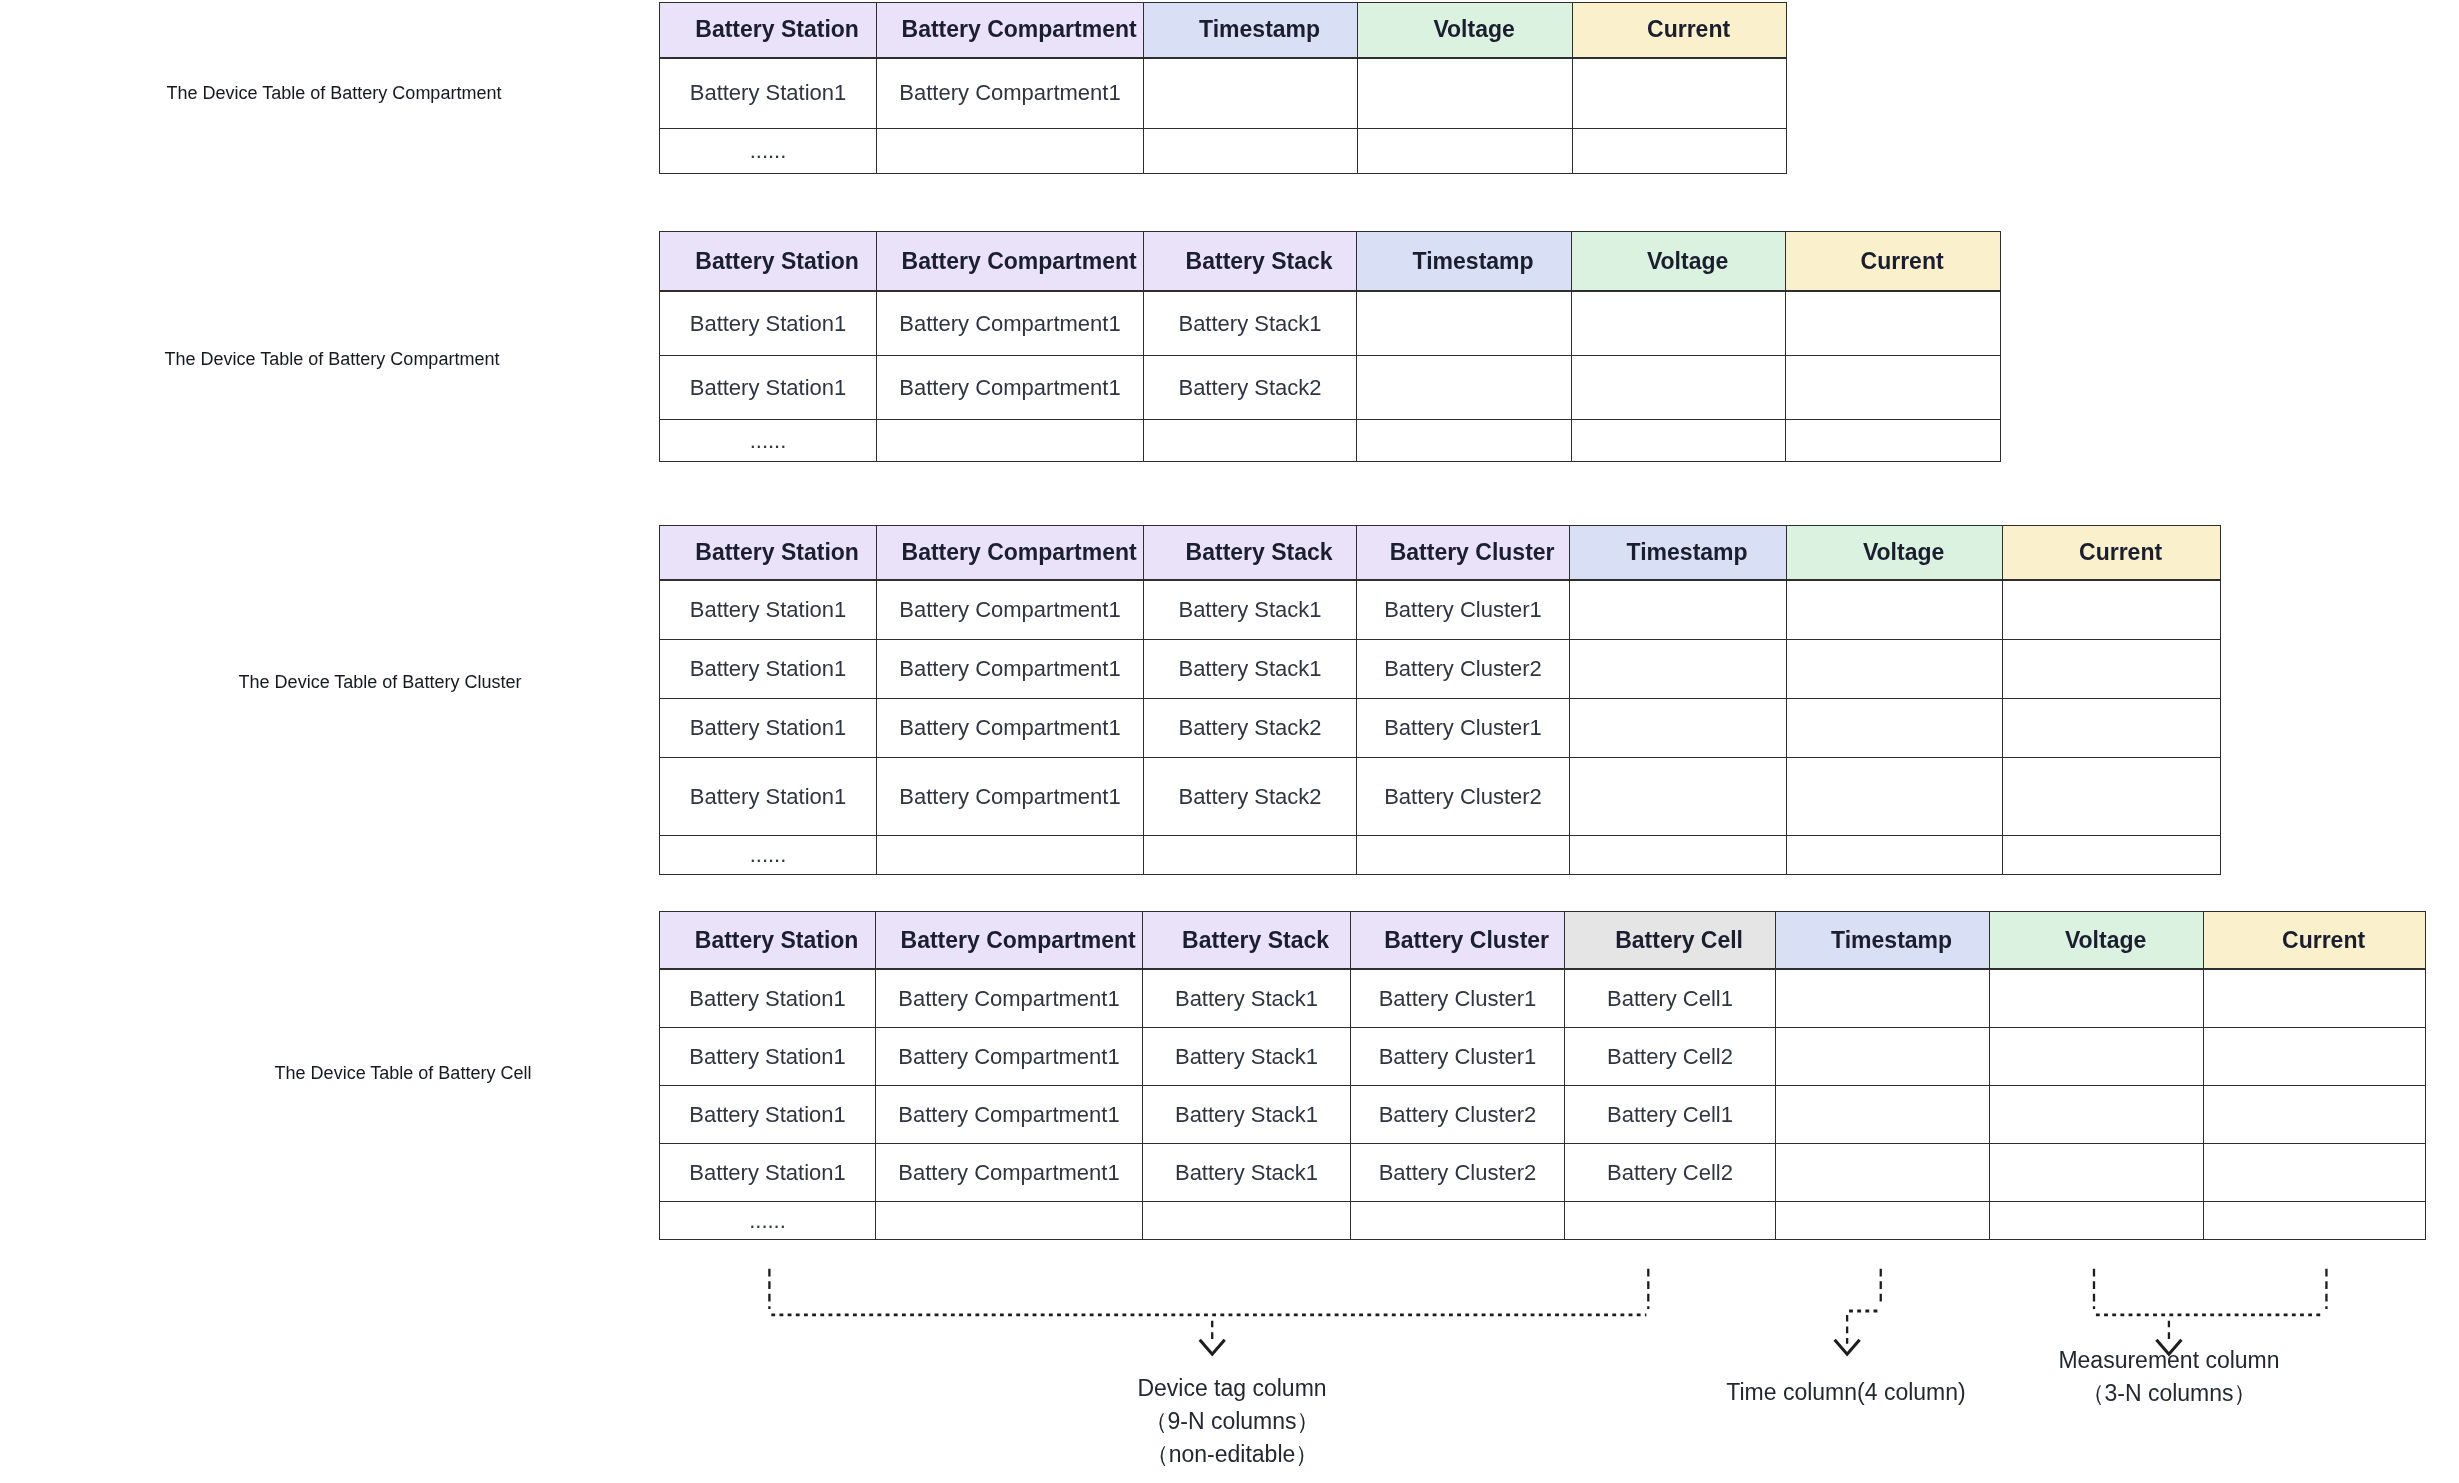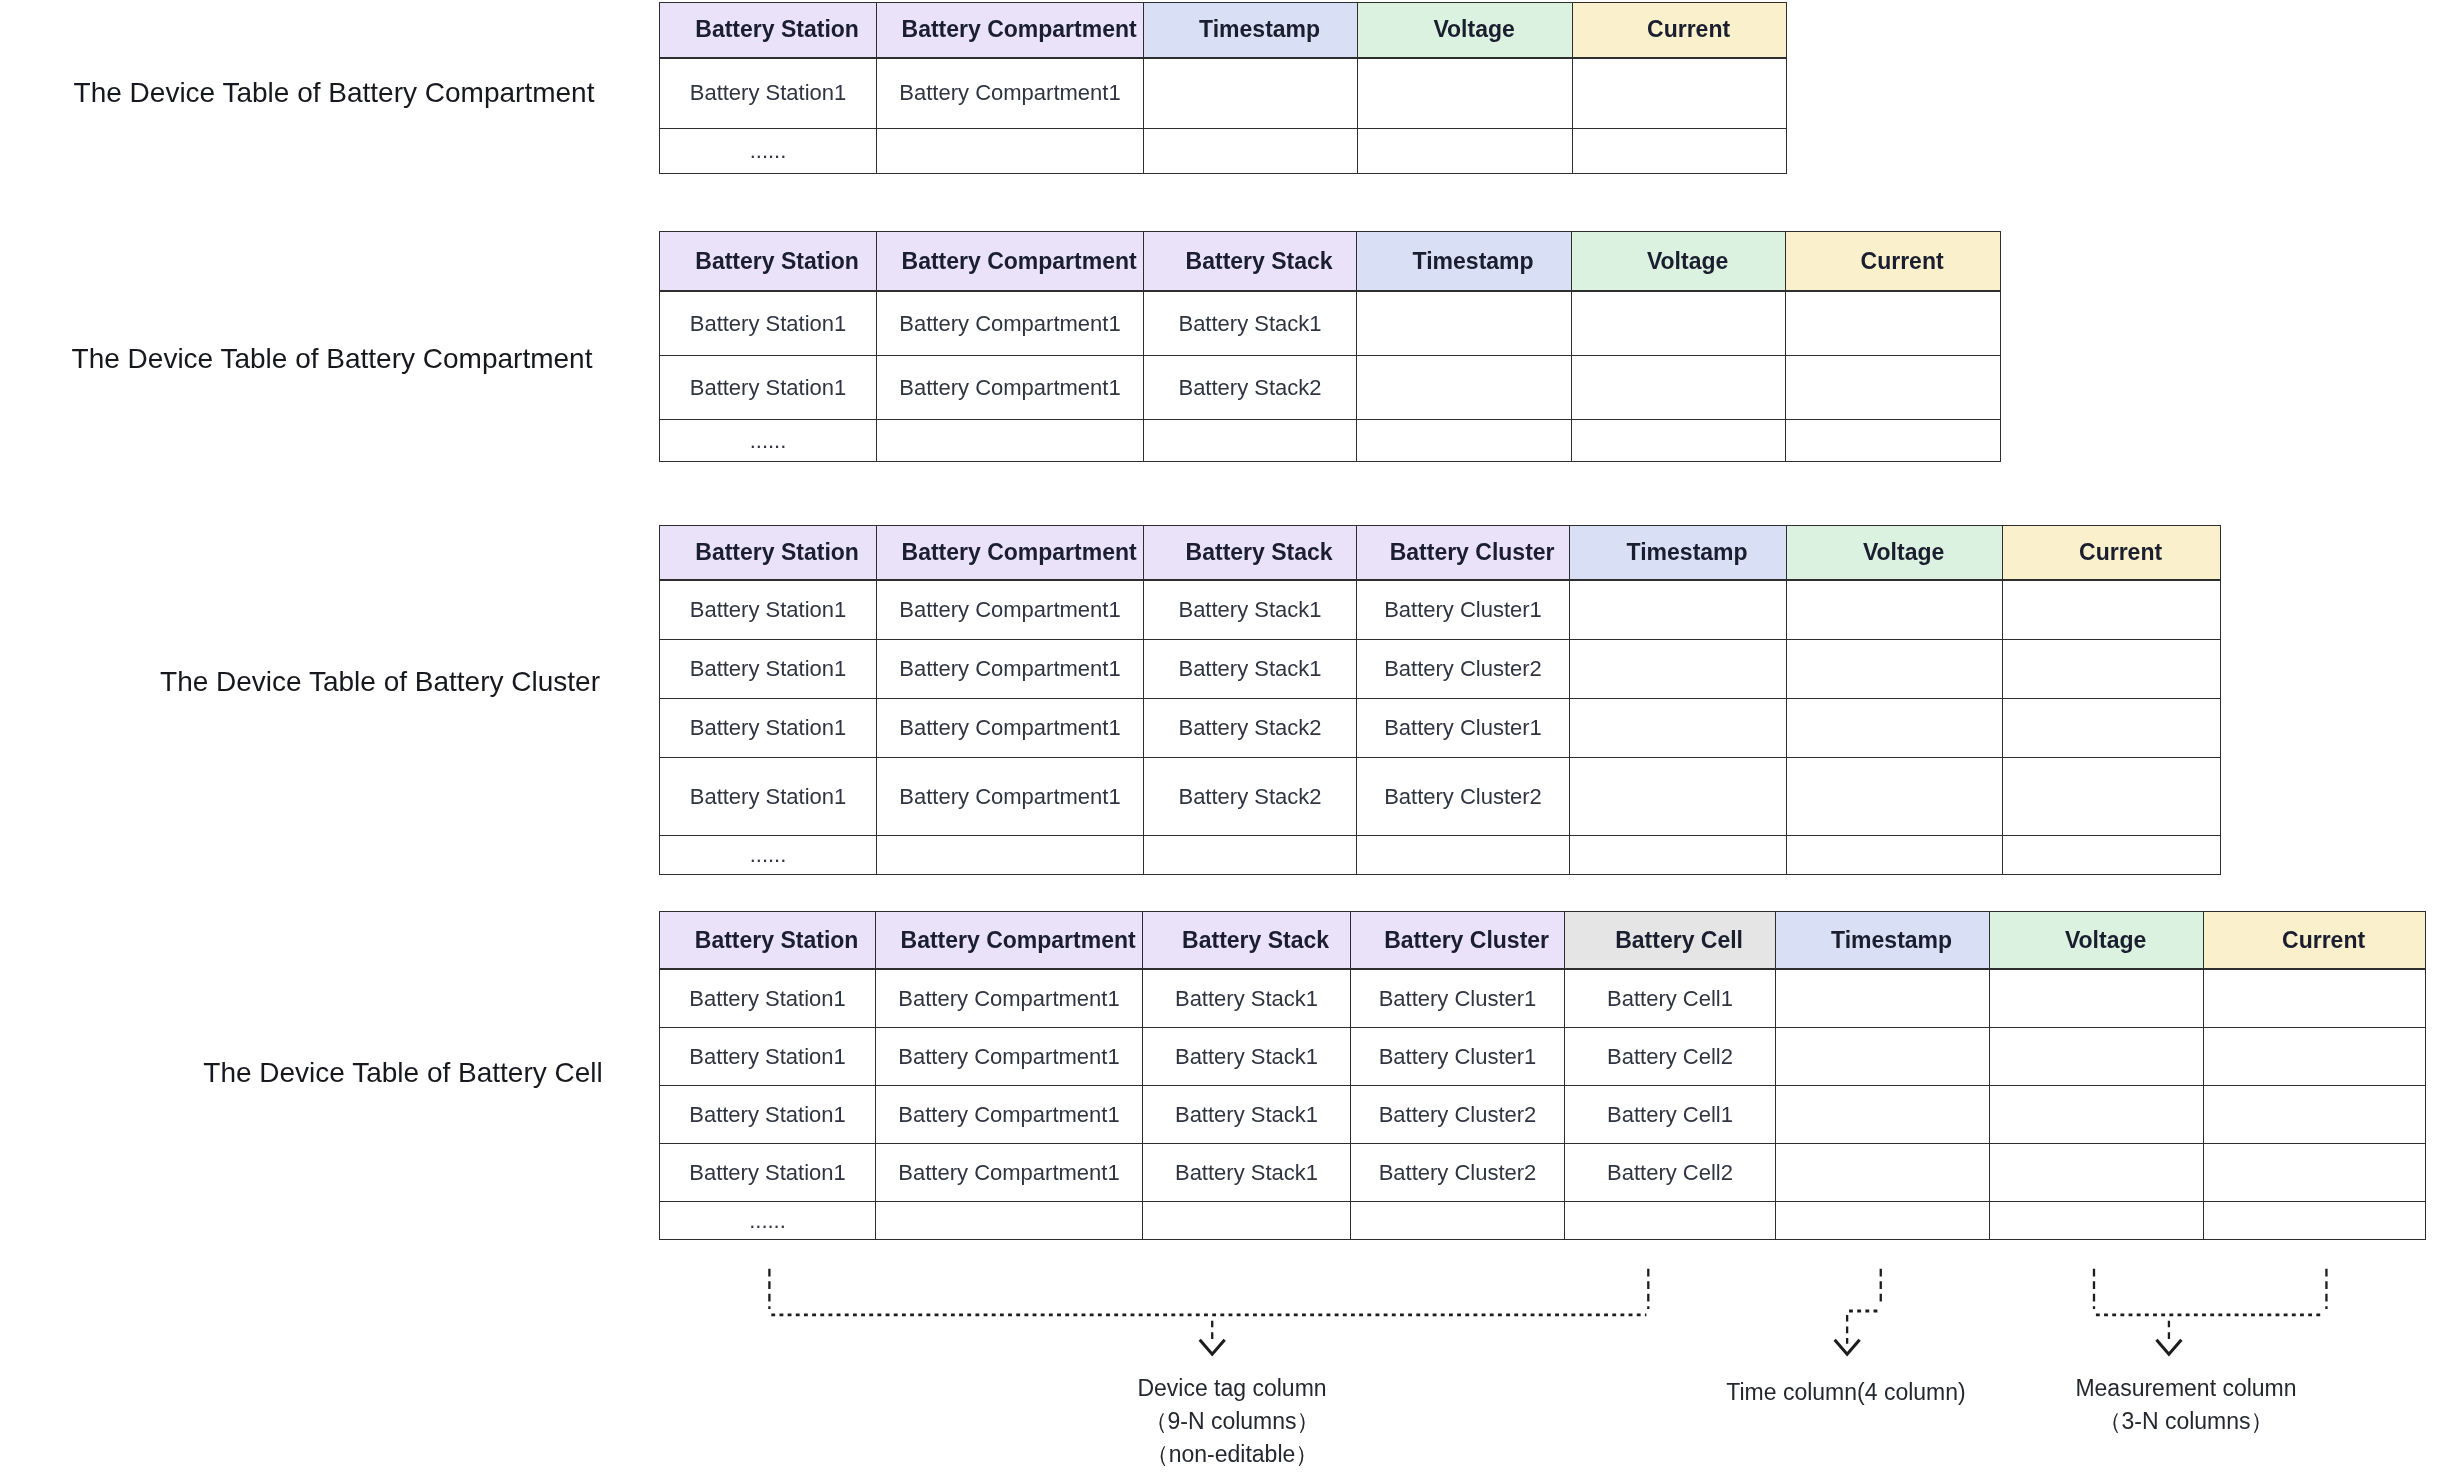--- a/index.html
+++ b/index.html
@@ -8,21 +8,21 @@
     width: 2459px;
     height: 1483px;
     background: #ffffff;
     font-family: "Liberation Sans", "DejaVu Sans", sans-serif;
     overflow: hidden;
   }
 
   .tbl-title {
     position: absolute;
     transform: translate(-50%, -50%);
-    font-size: 28px;
+    font-size: 18px;
     color: #16181d;
     white-space: nowrap;
   }
 
   table.tbl {
     position: absolute;
     border-collapse: collapse;
     table-layout: fixed;
     background: #ffffff;
   }
@@ -350,19 +350,19 @@
   </svg>
 
   <div class="ann-label" style="left:1232px; top:1372px;">
     <div>Device tag column</div>
     <div>（9-N columns）</div>
     <div>（non-editable）</div>
   </div>
 
   <div class="ann-label" style="left:1846px; top:1376px;">Time column(4 column)</div>
 
-  <div class="ann-label" style="left:2169px; top:1372px;margin-left:17px;">
+  <div class="ann-label" style="left:2169px; top:1344px;">
     <div>Measurement column</div>
     <div>（3-N columns）</div>
   </div>
 
 </div>
 
 
 </body></html>

